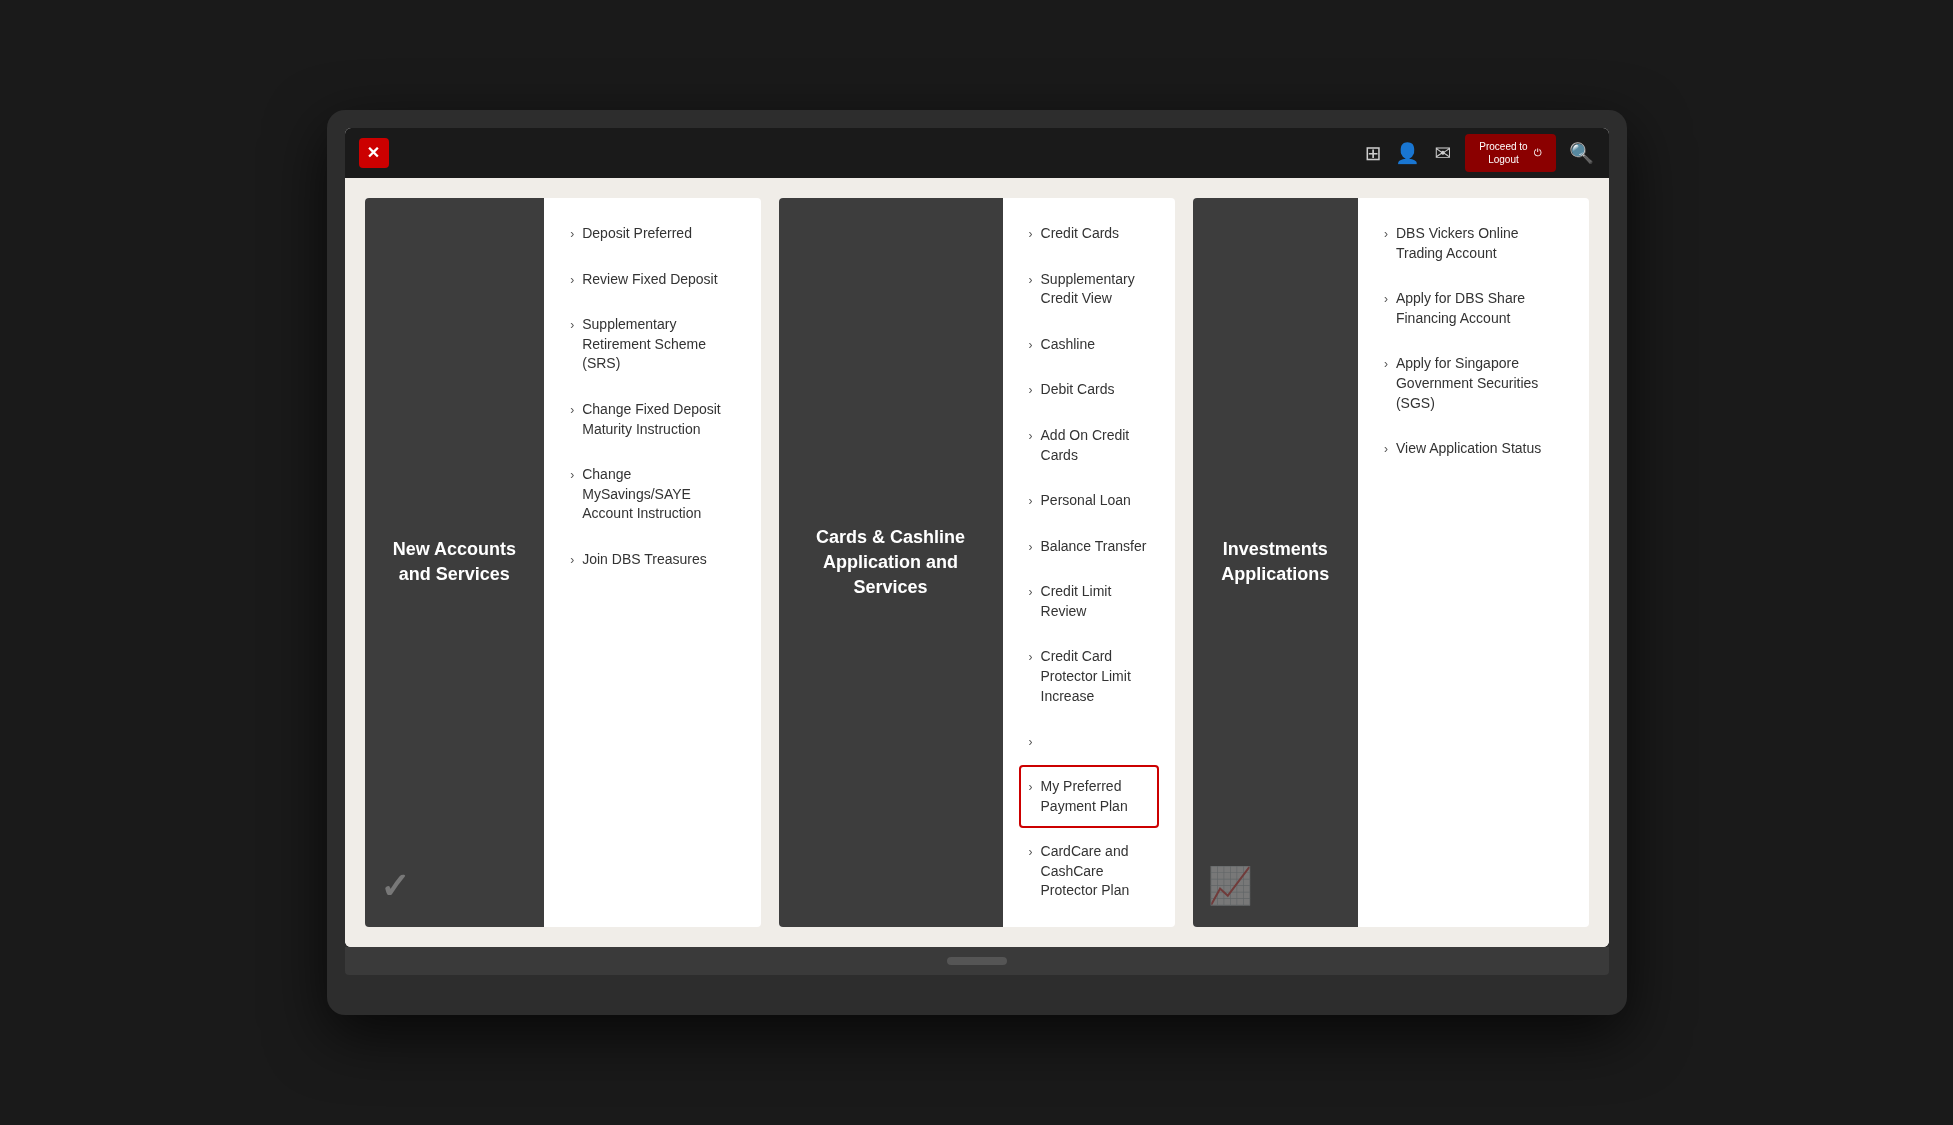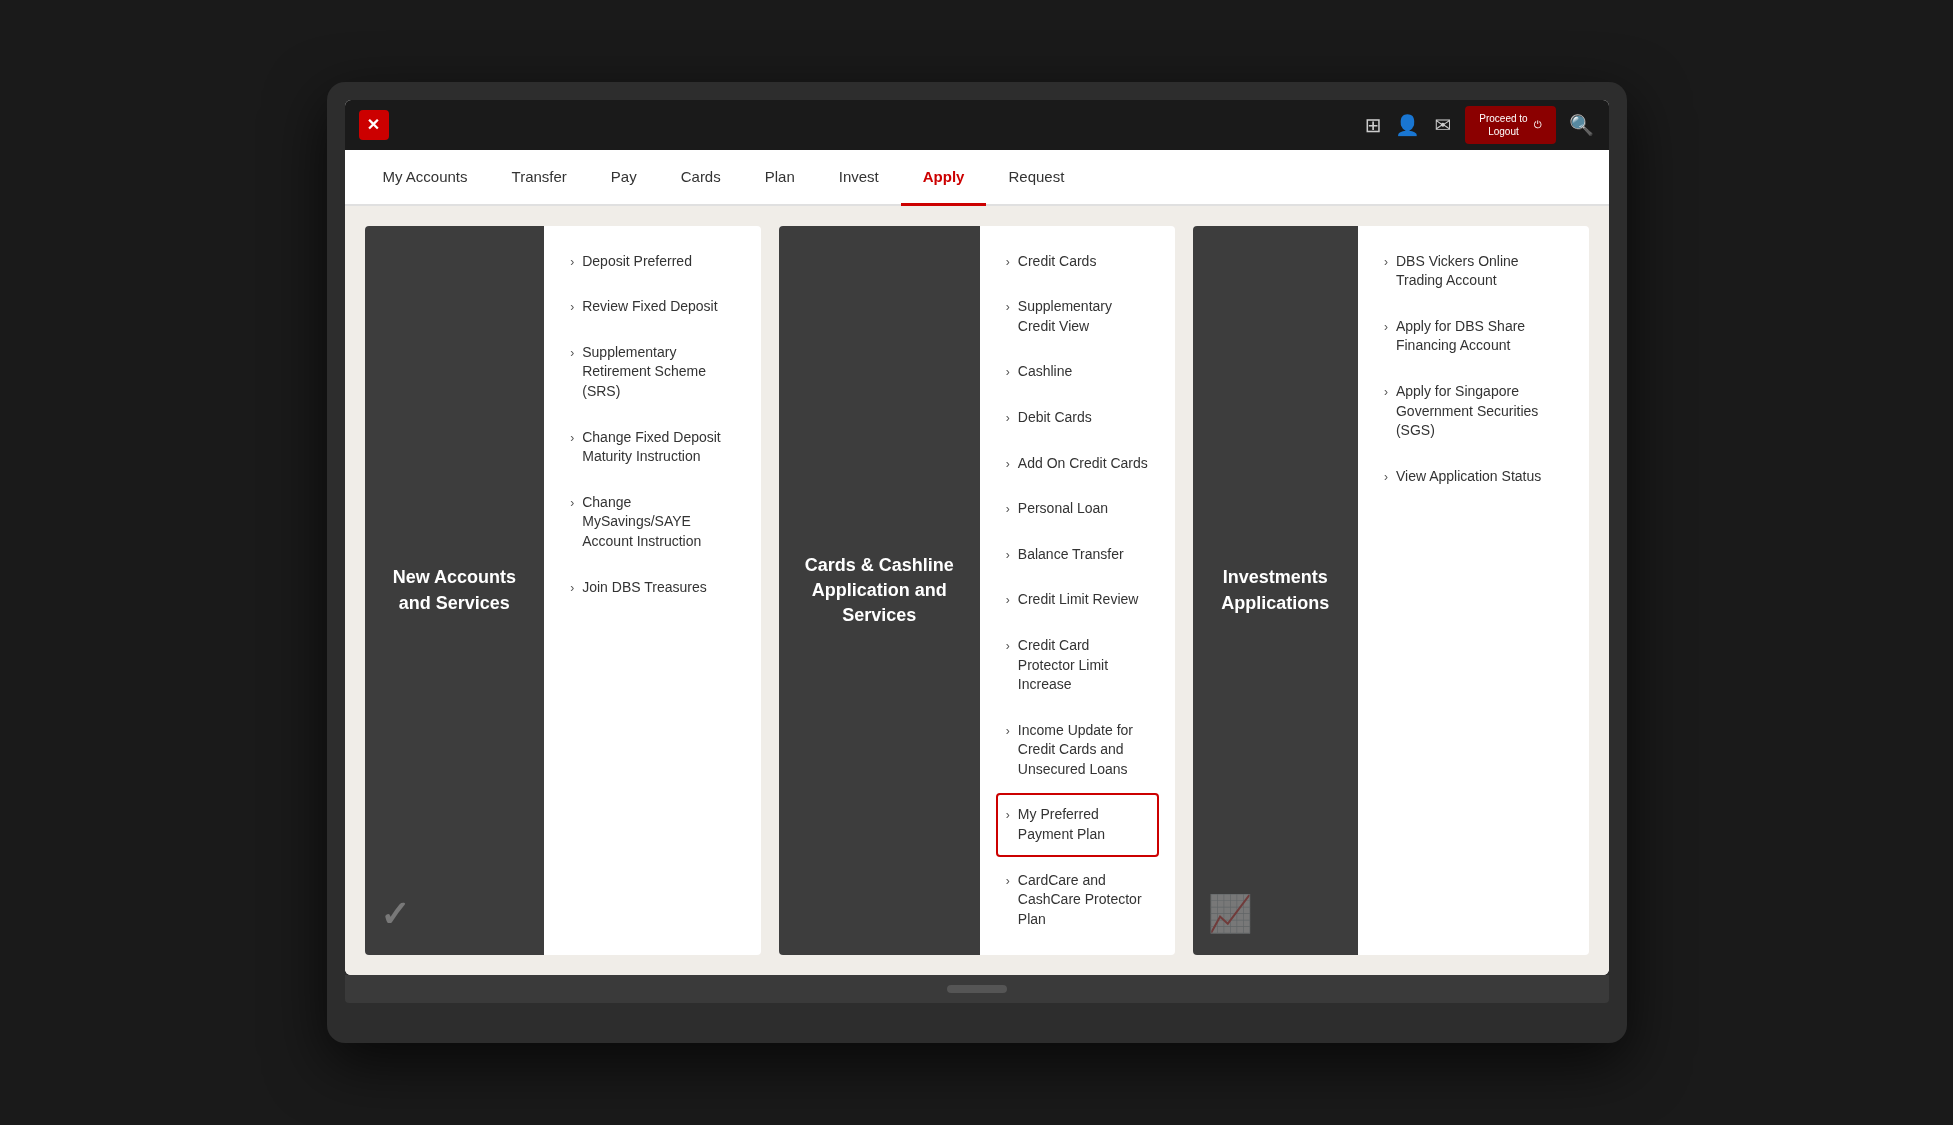--- a/index.html
+++ b/index.html
@@ -186,30 +186,20 @@
       <span class="top-bar-icon">⊞</span>
       <span class="top-bar-icon">👤</span>
       <span class="top-bar-icon">✉</span>
       <button class="logout-btn">
         <span style="text-align:center;line-height:1.3;">Proceed to<br>Logout</span>
         <span>⏻</span>
       </button>
       <span class="top-bar-icon">🔍</span>
     </div>
 
-    <div class="nav-bar">
-    <a class="nav-item">My Accounts</a>
-        <a class="nav-item">Transfer</a>
-        <a class="nav-item">Pay</a>
-        <a class="nav-item">Cards</a>
-        <a class="nav-item">Plan</a>
-        <a class="nav-item">Invest</a>
-        <a class="nav-item active">Apply</a>
-        <a class="nav-item">Request</a>
-      </div>
 
     <div class="main-content">
     <div class="category-card">
           <div class="category-header">
             <span class="header-icon">✓</span>
             <span>New Accounts and Services</span>
           </div>
           <div class="category-items">
             <div class="menu-item">
               <span class="chevron">›</span>
@@ -273,21 +263,20 @@
             <div class="menu-item">
               <span class="chevron">›</span>
               <span>Credit Limit Review</span>
             </div>
             <div class="menu-item">
               <span class="chevron">›</span>
               <span>Credit Card Protector Limit Increase</span>
             </div>
             <div class="menu-item">
               <span class="chevron">›</span>
-              <span>Income Update for Credit Cards and Unsecured Loans</span>
             </div>
             <div class="menu-item highlighted">
               <span class="chevron">›</span>
               <span>My Preferred Payment Plan</span>
             </div>
             <div class="menu-item">
               <span class="chevron">›</span>
               <span>CardCare and CashCare Protector Plan</span>
             </div>
           </div>

